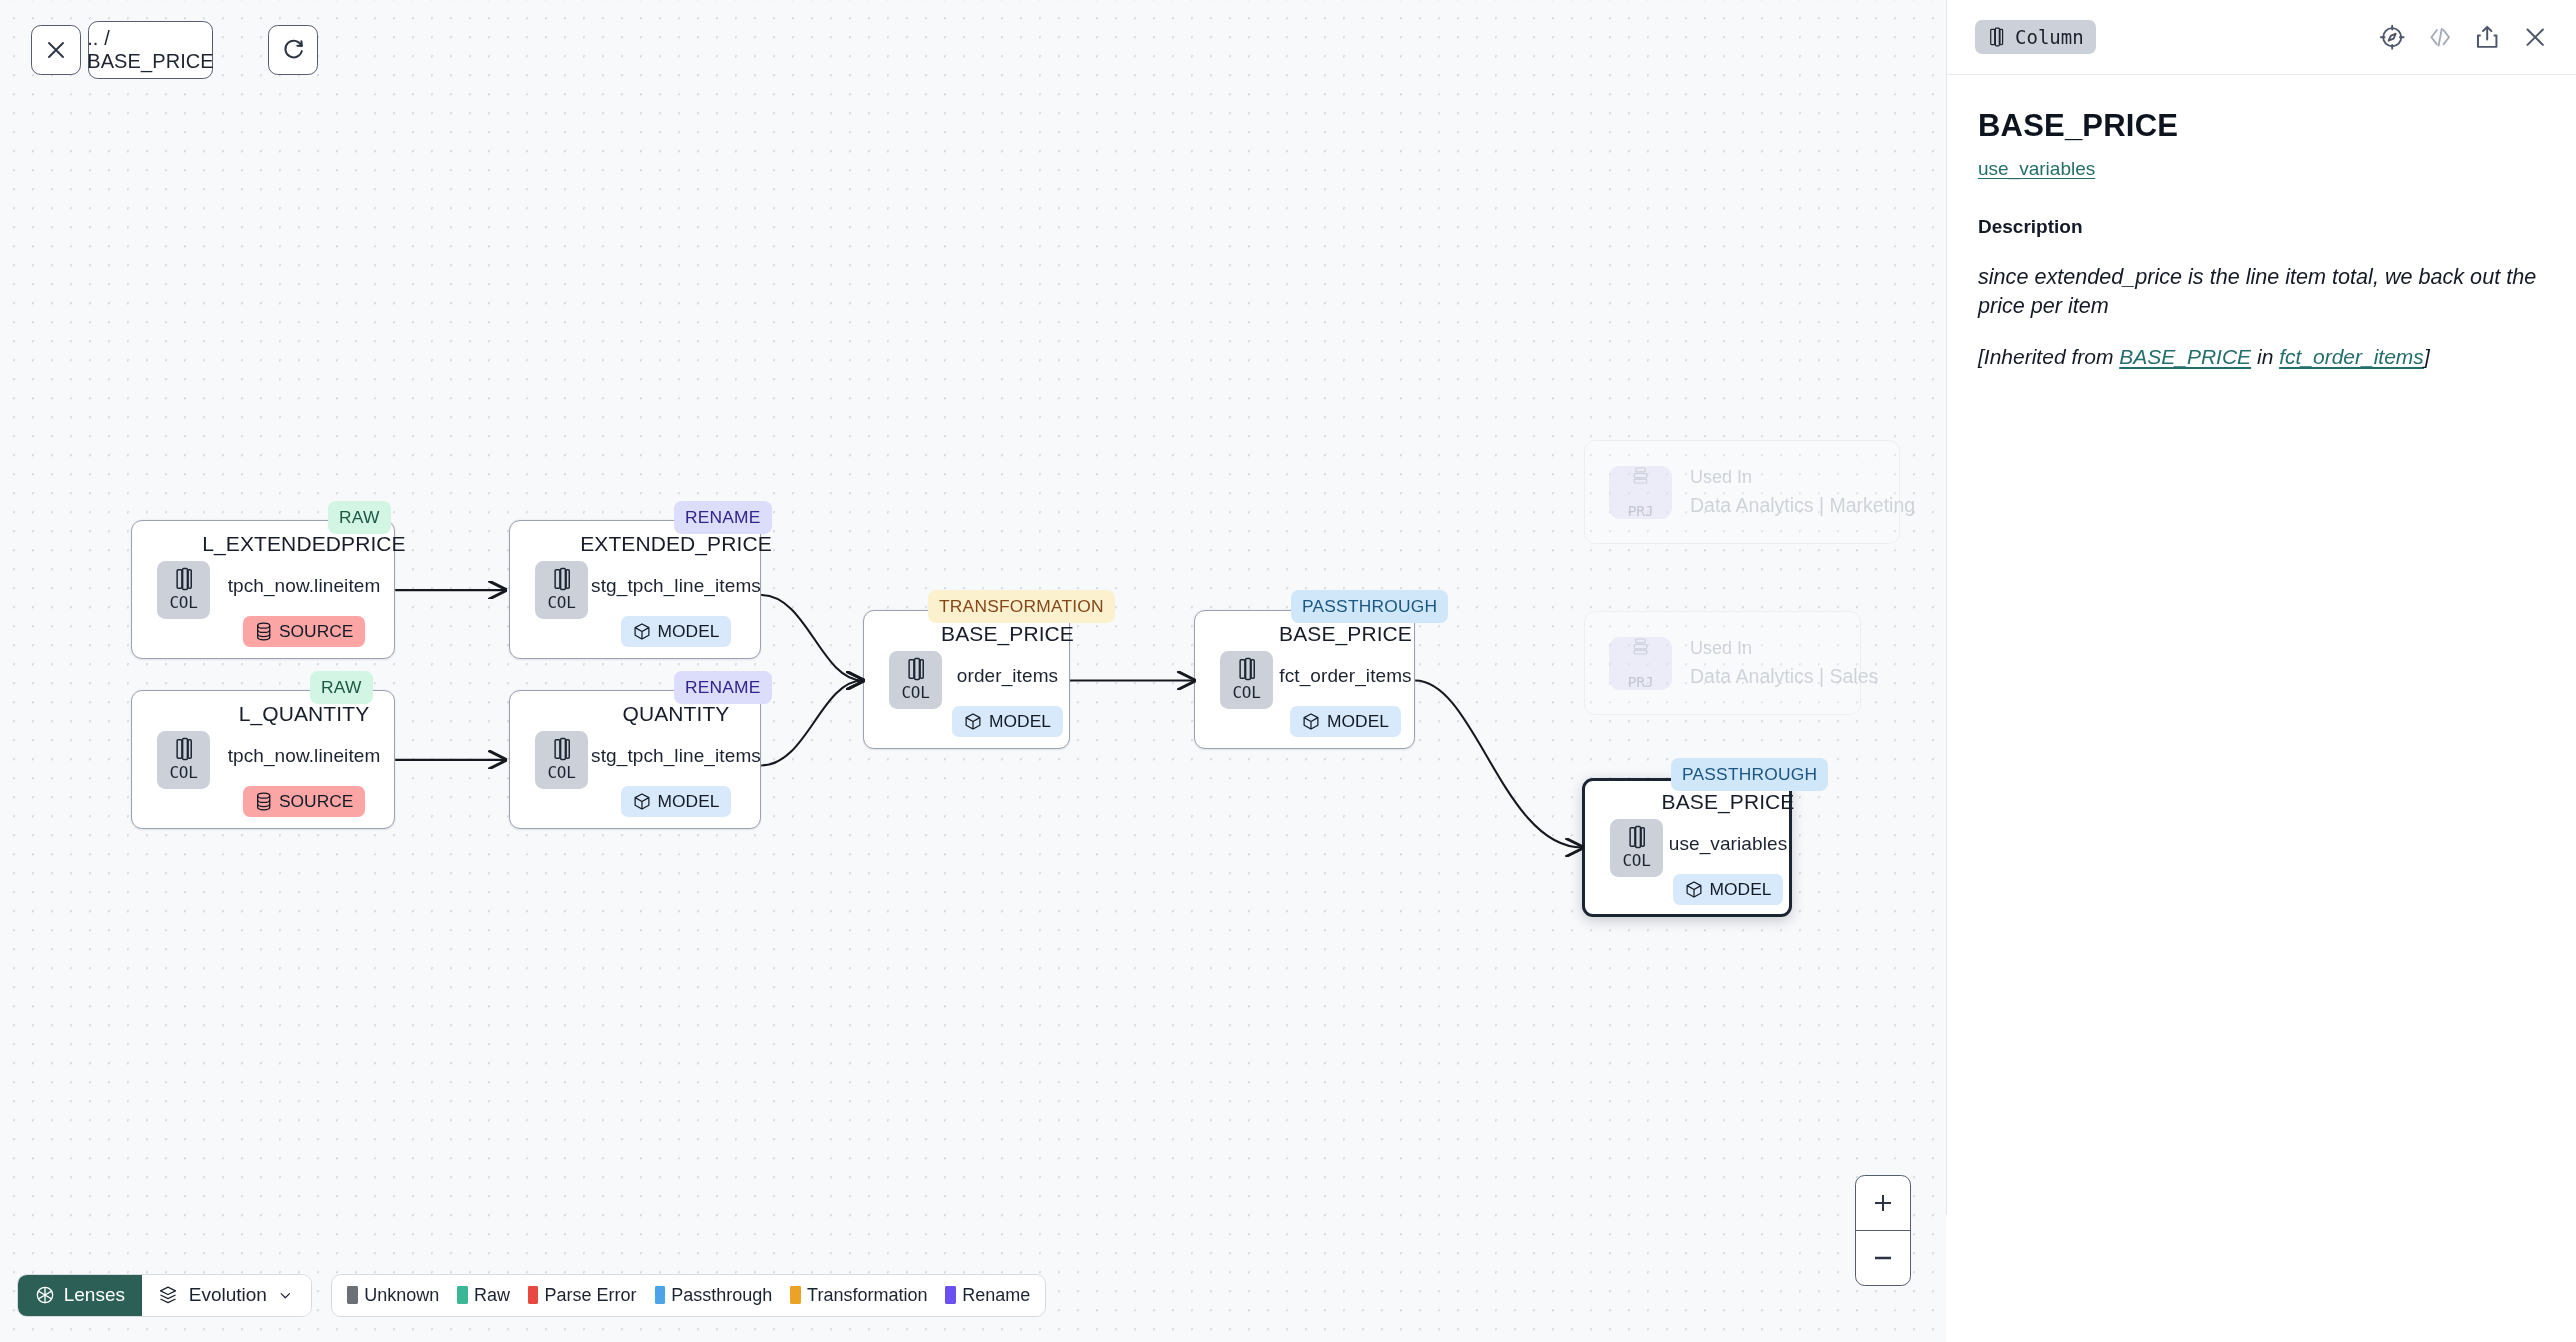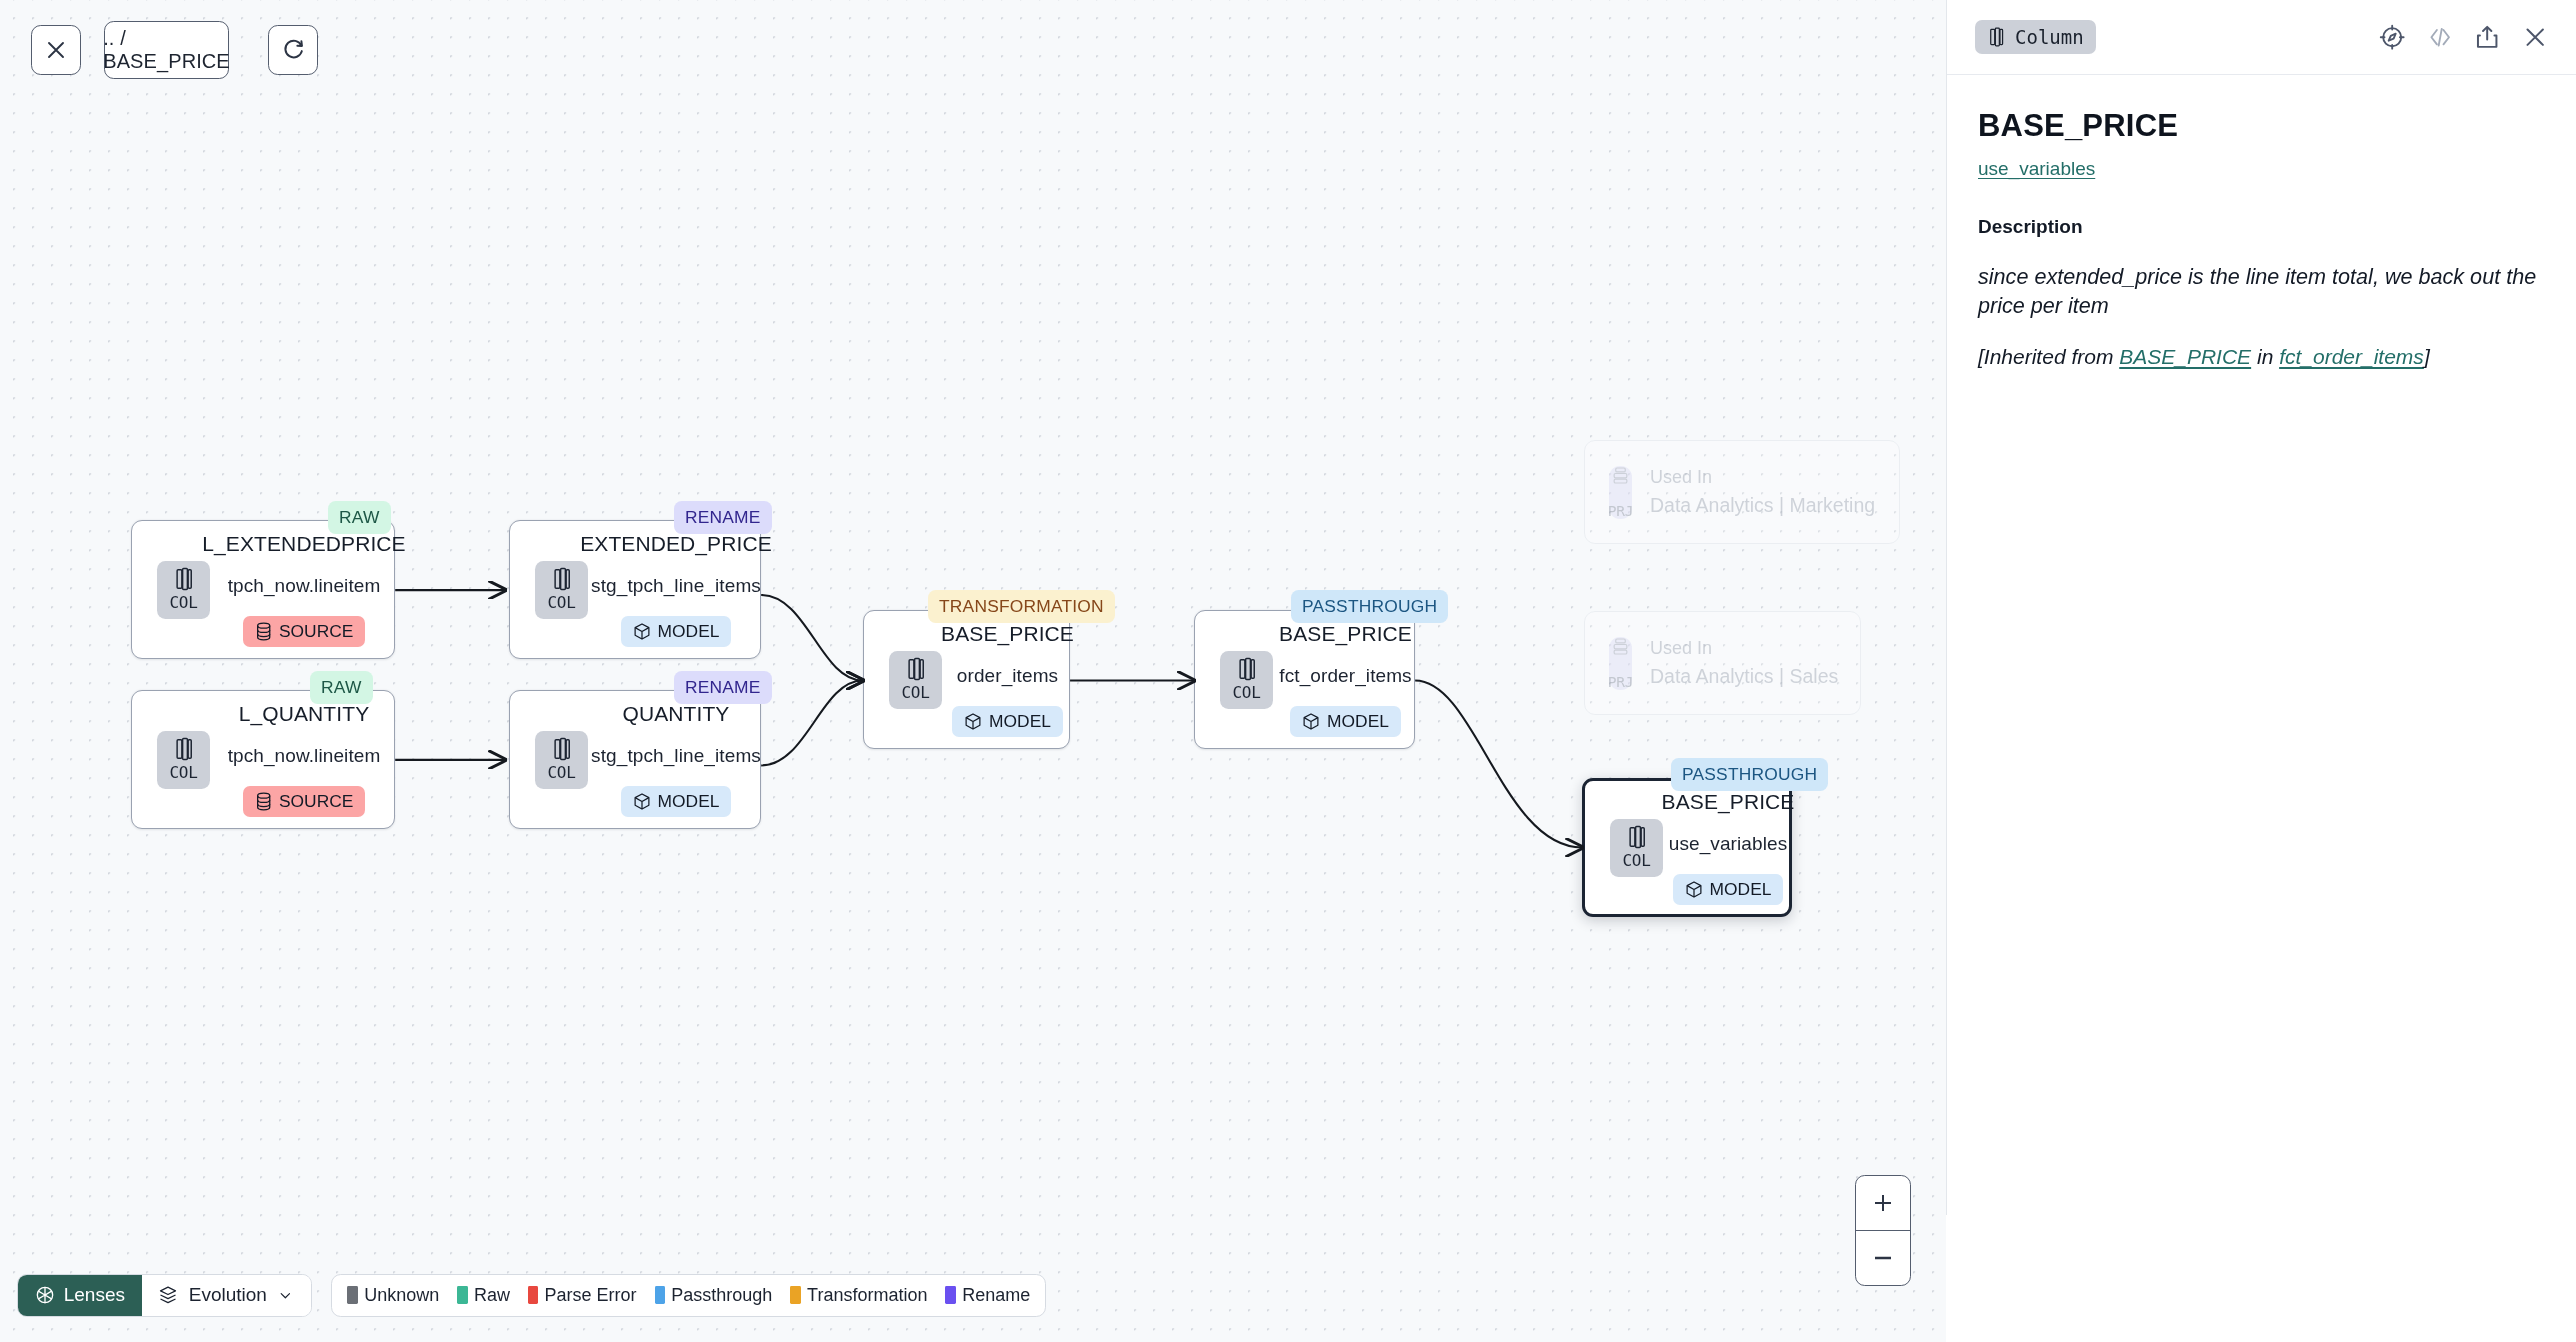--- a/index.html
+++ b/index.html
@@ -27,21 +27,21 @@
   
   .tool-btn {
     position: absolute;
     background: #ffffff;
     border: 1.5px solid #545d6e;
     border-radius: 9.7px;
     display: flex; align-items: center; justify-content: center;
     color: #2c3444;
   }
   #close-btn  { left: 31px;  top: 25px;  width: 50px; height: 50px; }
-  #crumb-btn  { left: 104px; top: 21px;  width: 125px; height: 58px;
+  #crumb-btn  { left: 88px; top: 21px;  width: 125px; height: 58px;
                 font-size: 20px; color: #1d2430; letter-spacing: 0.1px; }
   #refresh-btn{ left: 268px; top: 25px;  width: 50px; height: 50px; }
 
   
   .node {
     position: absolute;
     background: #ffffff;
     border: 1.4px solid #9aa2b1;
     border-radius: 11px;
     box-shadow: 0 0.7px 2.1px rgba(20,25,40,.10);
@@ -101,21 +101,21 @@
   .used-card {
     position: absolute;
     background: rgba(255,255,255,.38);
     border: 1.4px solid #e2e6ec;
     border-radius: 11px;
     display: flex; align-items: center; gap: 18px;
     padding: 0 24px;
     opacity: .55;
   }
   .prj-chip {
-    width: 23px; height: 53px; flex: 0 0 auto;
+    width: 63px; height: 53px; flex: 0 0 auto;
     background: #e2e2f6; border-radius: 11px;
     display: flex; flex-direction: column;
     align-items: center; justify-content: center; gap: 17px;
   }
   .prj-chip .lbl {
     font-size: 14.6px; color: #9aa0ae;
     font-family: "DejaVu Sans Mono", monospace; letter-spacing: -0.3px;
   }
   .used-texts { display: flex; flex-direction: column; gap: 6.3px; }
   .used-label { font-size: 18px; color: #aeb4bf; }

